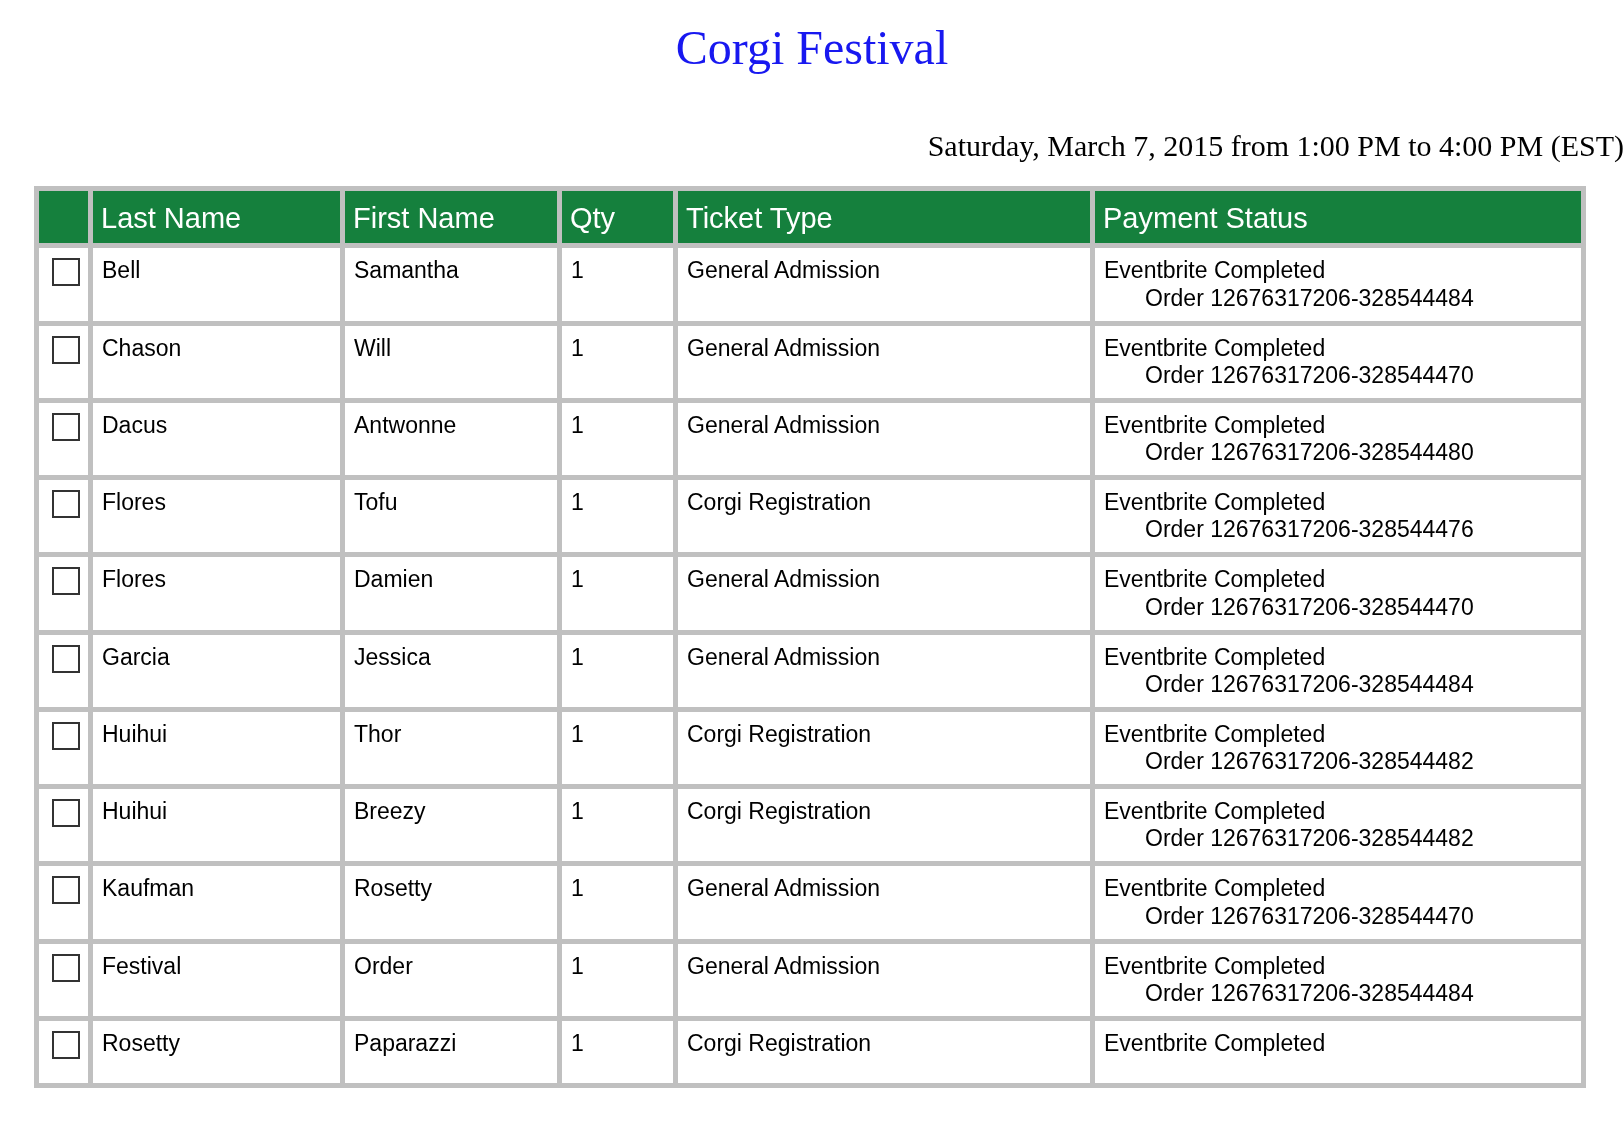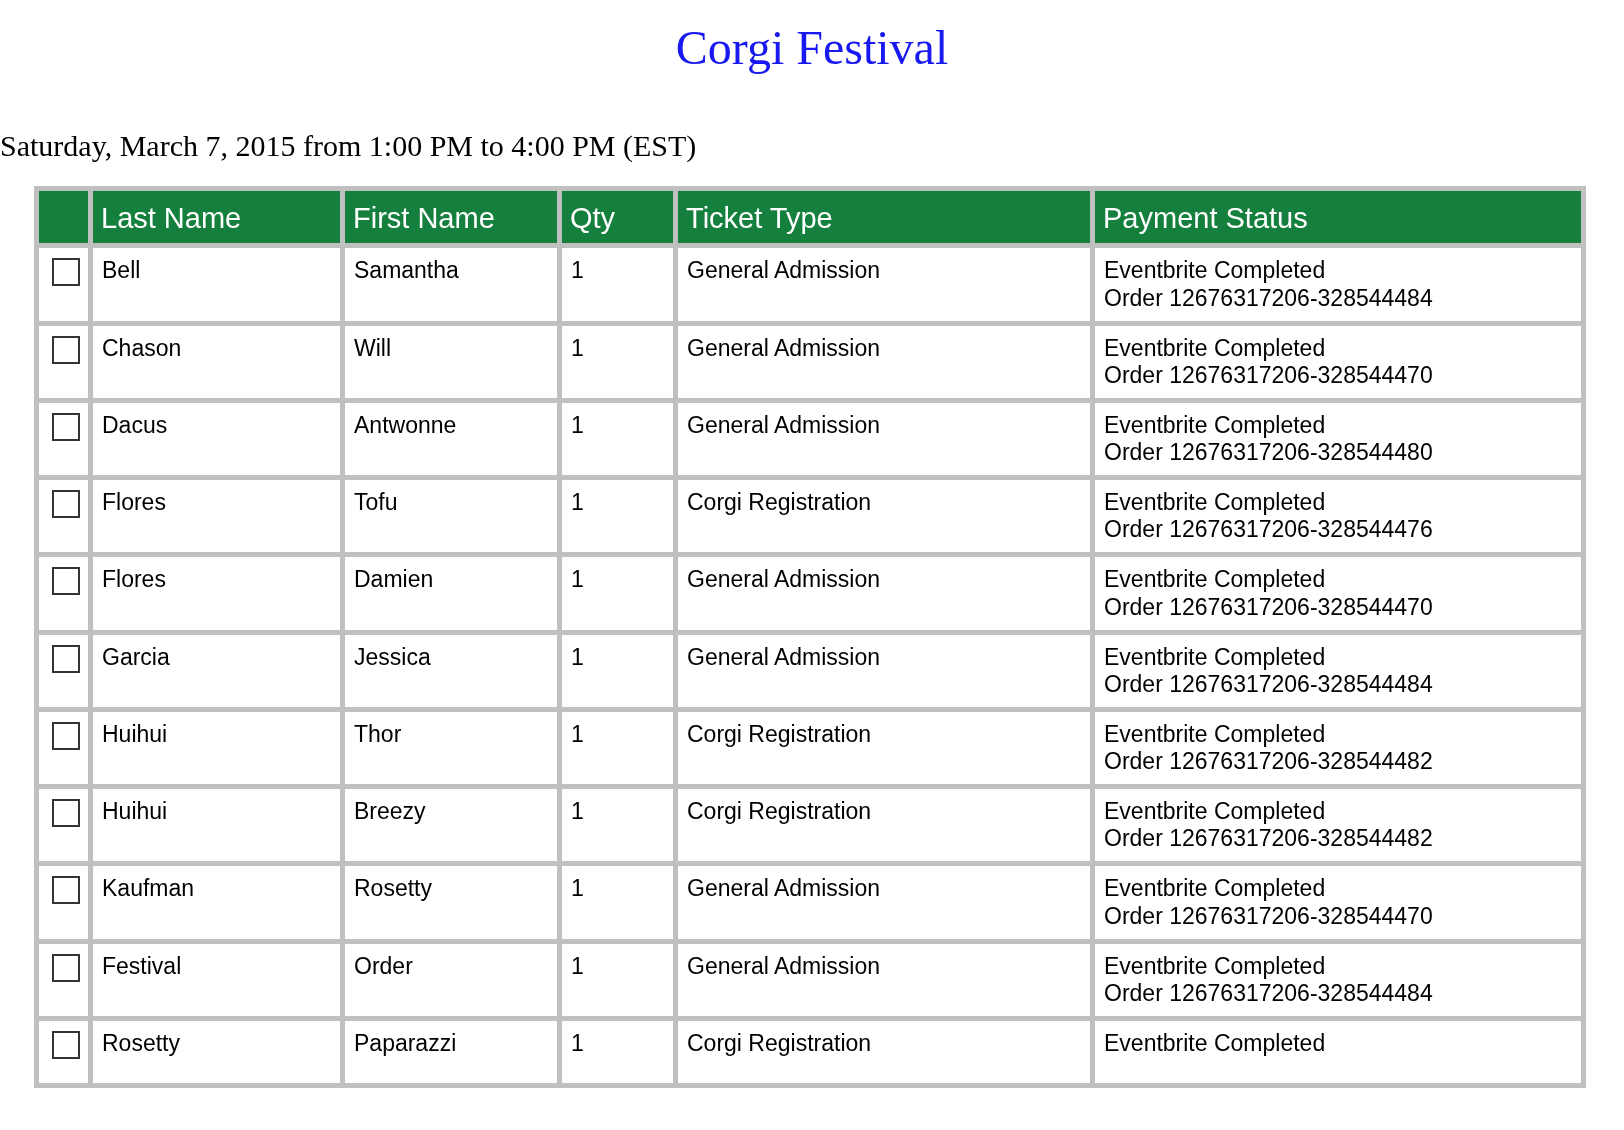--- a/index.html
+++ b/index.html
@@ -28,21 +28,21 @@
     margin: 0;
     padding-top: 22px;
     letter-spacing: 0px;
     line-height: 1.1;
   }
   .event-datetime {
     font-family: "Liberation Serif", serif;
     color: #000000;
     font-size: 30px;
     font-weight: 400;
-    text-align: left;
+    text-align: right;
     margin: 0;
     padding-top: 54px;
     line-height: 1.1;
   }
   .table-wrap {
     position: absolute;
     left: 34px;
     top: 186px;
     width: 1552px;
   }
@@ -90,21 +90,21 @@
   .chk {
     display: inline-block;
     width: 28px;
     height: 28px;
     border: 2px solid #333333;
     background: #ffffff;
     box-sizing: border-box;
     cursor: pointer;
   }
   .status-line1 { display: block; }
-  .status-line2 { display: block; }
+  .status-line2 { display: block; margin-left: 41px; }
 
   col.c-check  { width: 49px; }
   col.c-last   { width: 247px; }
   col.c-first  { width: 212px; }
   col.c-qty    { width: 111px; }
   col.c-type   { width: 412px; }
   col.c-status { width: 486px; }
 </style>
 </head>
 <body>

